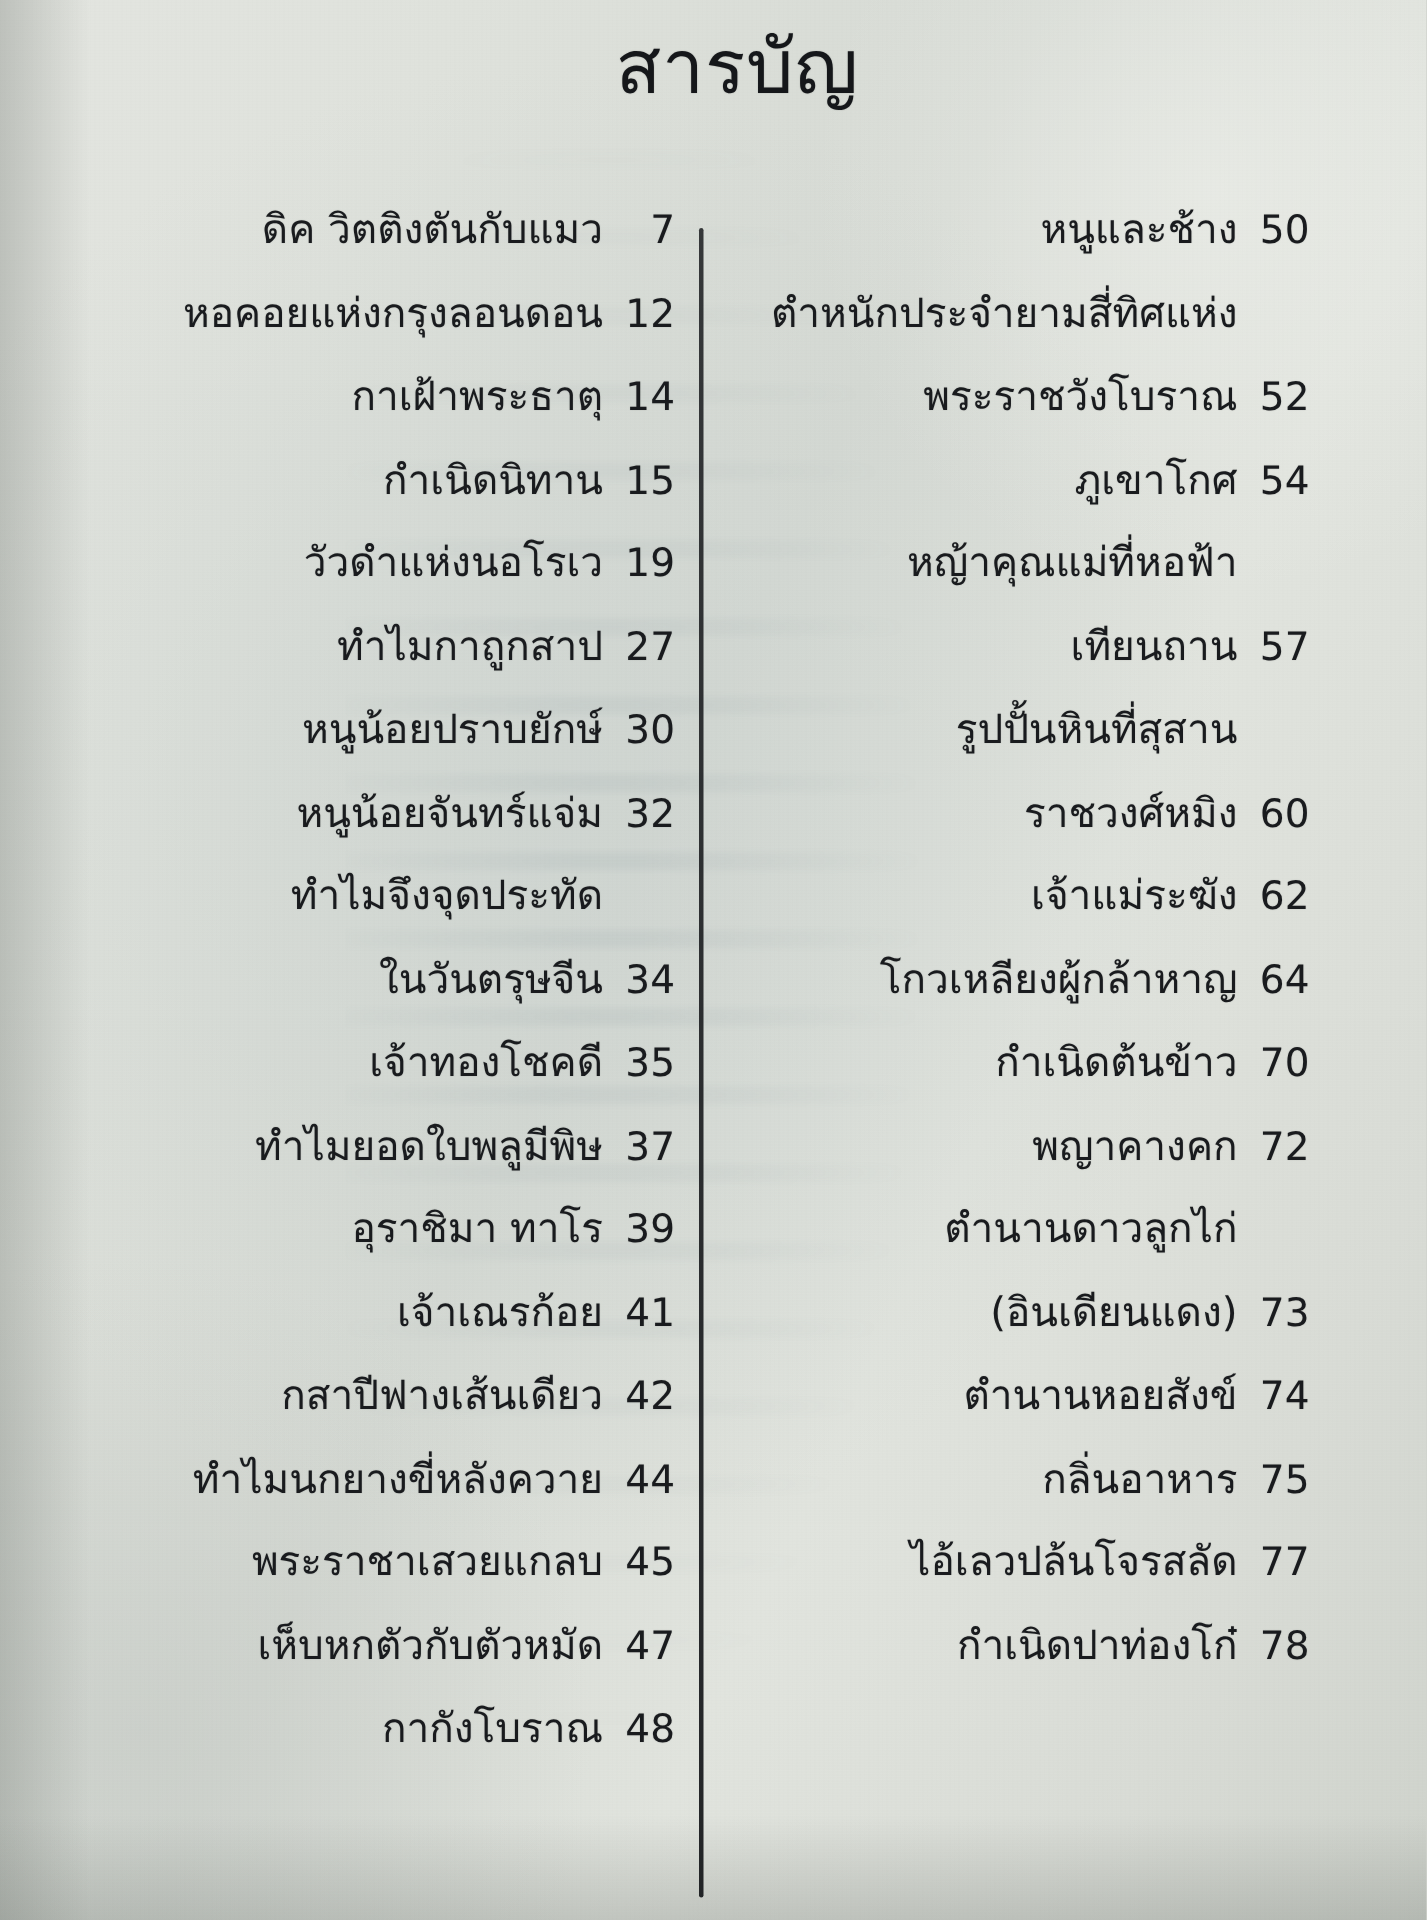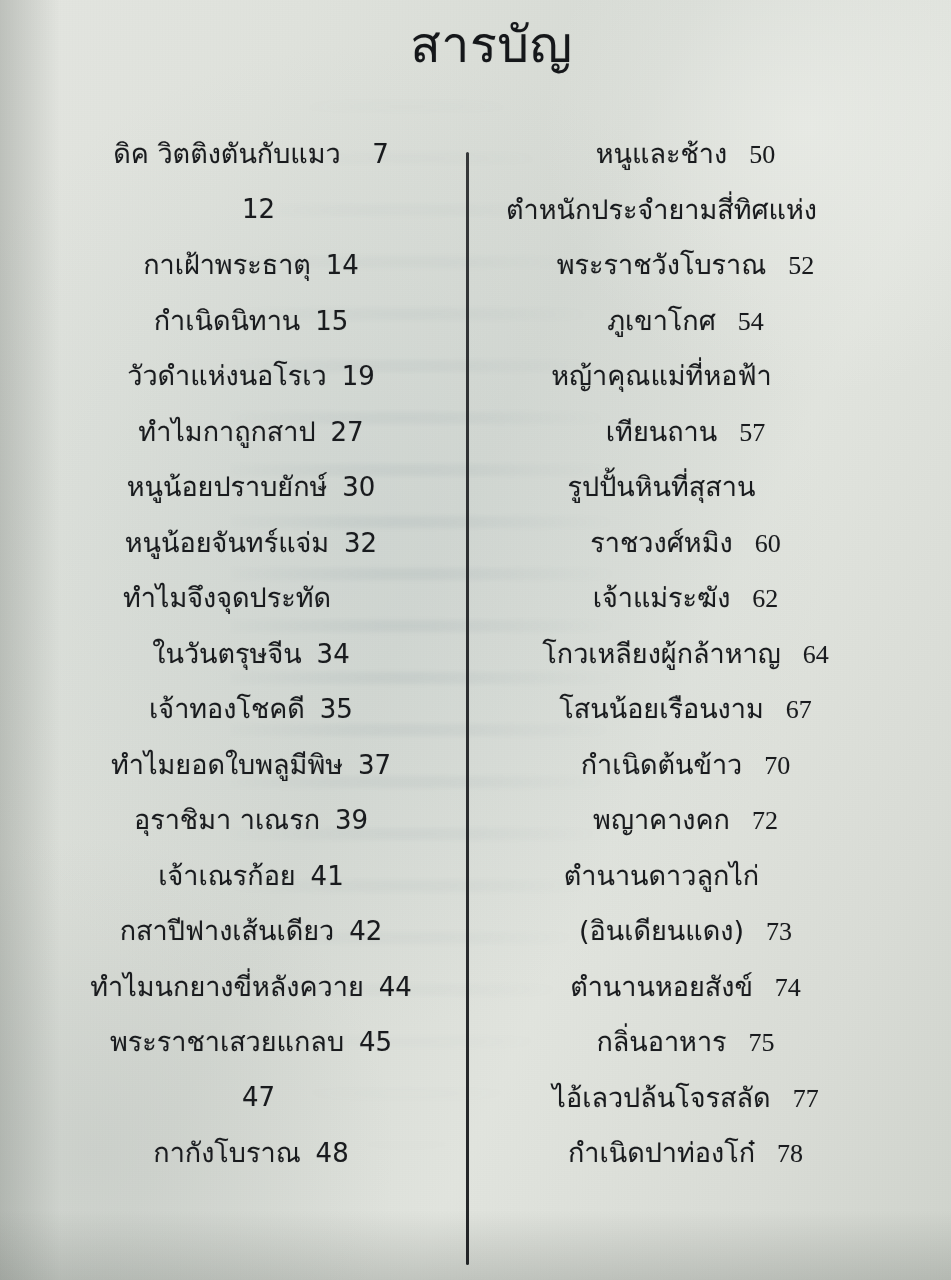--- a/index.html
+++ b/index.html
@@ -107,40 +107,40 @@
     top: 152px;
     width: 3px;
     height: 1113px;
     background: linear-gradient(180deg, rgba(25,27,30,0.85), rgba(25,27,30,0.95));
     border-radius: 2px;
   }
 
   .entry {
     display: flex;
     align-items: baseline;
-    justify-content: center;
+    justify-content: flex-end;
     font-size: 27px;
     line-height: 1.0;
     color: #191b1e;
     height: 55.5px;
     white-space: nowrap;
   }
   .entry .label {
     flex: 0 1 auto;
     overflow: visible;
     text-shadow: 0 0 1px rgba(0,0,0,0.18);
   }
   .entry .page-no {
     flex: 0 0 auto;
     margin-left: 14px;
     font-size: 26px;
     text-shadow: 0 0 1px rgba(0,0,0,0.18);
   }
   .col-left .entry .page-no { min-width: 34px; text-align: right; }
-  .col-right .entry .page-no { min-width: 34px; text-align: right; font-family: Liberation Serif, serif; }
+  .col-right .entry .page-no { min-width: 34px; text-align: right; }
 
   .entry.cont .page-no { visibility: hidden; }
 </style>
 </head>
 <body>
 
 <div class="page">
   <div class="bleed"></div>
   <div class="grain"></div>
   <div class="shadow-left"></div>
@@ -151,20 +151,21 @@
 
 <div class="divider"></div>
 
 <div class="columns">
   <div class="col col-left" id="col-left">
       <div class="entry">
         <span class="label">ดิค  วิตติงตันกับแมว</span>
         <span class="page-no">7</span>
       </div>
       <div class="entry">
+        <span class="label">หอคอยแห่งกรุงลอนดอน</span>
         <span class="page-no">12</span>
       </div>
       <div class="entry">
         <span class="label">กาเฝ้าพระธาตุ</span>
         <span class="page-no">14</span>
       </div>
       <div class="entry">
         <span class="label">กำเนิดนิทาน</span>
         <span class="page-no">15</span>
       </div>
@@ -194,40 +195,41 @@
       </div>
       <div class="entry">
         <span class="label">เจ้าทองโชคดี</span>
         <span class="page-no">35</span>
       </div>
       <div class="entry">
         <span class="label">ทำไมยอดใบพลูมีพิษ</span>
         <span class="page-no">37</span>
       </div>
       <div class="entry">
-        <span class="label">อุราชิมา  าเณรก</span>
+        <span class="label">อุราชิมา  ทาโร</span>
         <span class="page-no">39</span>
       </div>
       <div class="entry">
         <span class="label">เจ้าเณรก้อย</span>
         <span class="page-no">41</span>
       </div>
       <div class="entry">
         <span class="label">กสาปีฟางเส้นเดียว</span>
         <span class="page-no">42</span>
       </div>
       <div class="entry">
         <span class="label">ทำไมนกยางขี่หลังควาย</span>
         <span class="page-no">44</span>
       </div>
       <div class="entry">
         <span class="label">พระราชาเสวยแกลบ</span>
         <span class="page-no">45</span>
       </div>
       <div class="entry">
+        <span class="label">เห็บหกตัวกับตัวหมัด</span>
         <span class="page-no">47</span>
       </div>
       <div class="entry">
         <span class="label">กากังโบราณ</span>
         <span class="page-no">48</span>
       </div>
     </div>
   <div class="col col-right" id="col-right">
       <div class="entry">
         <span class="label">หนูและช้าง</span>
@@ -263,24 +265,20 @@
       </div>
       <div class="entry">
         <span class="label">เจ้าแม่ระฆัง</span>
         <span class="page-no">62</span>
       </div>
       <div class="entry">
         <span class="label">โกวเหลียงผู้กล้าหาญ</span>
         <span class="page-no">64</span>
       </div>
       <div class="entry">
-        <span class="label">โสนน้อยเรือนงาม</span>
-        <span class="page-no">67</span>
-      </div>
-      <div class="entry">
         <span class="label">กำเนิดต้นข้าว</span>
         <span class="page-no">70</span>
       </div>
       <div class="entry">
         <span class="label">พญาคางคก</span>
         <span class="page-no">72</span>
       </div>
       <div class="entry cont">
         <span class="label">ตำนานดาวลูกไก่</span>
         <span class="page-no"></span>

